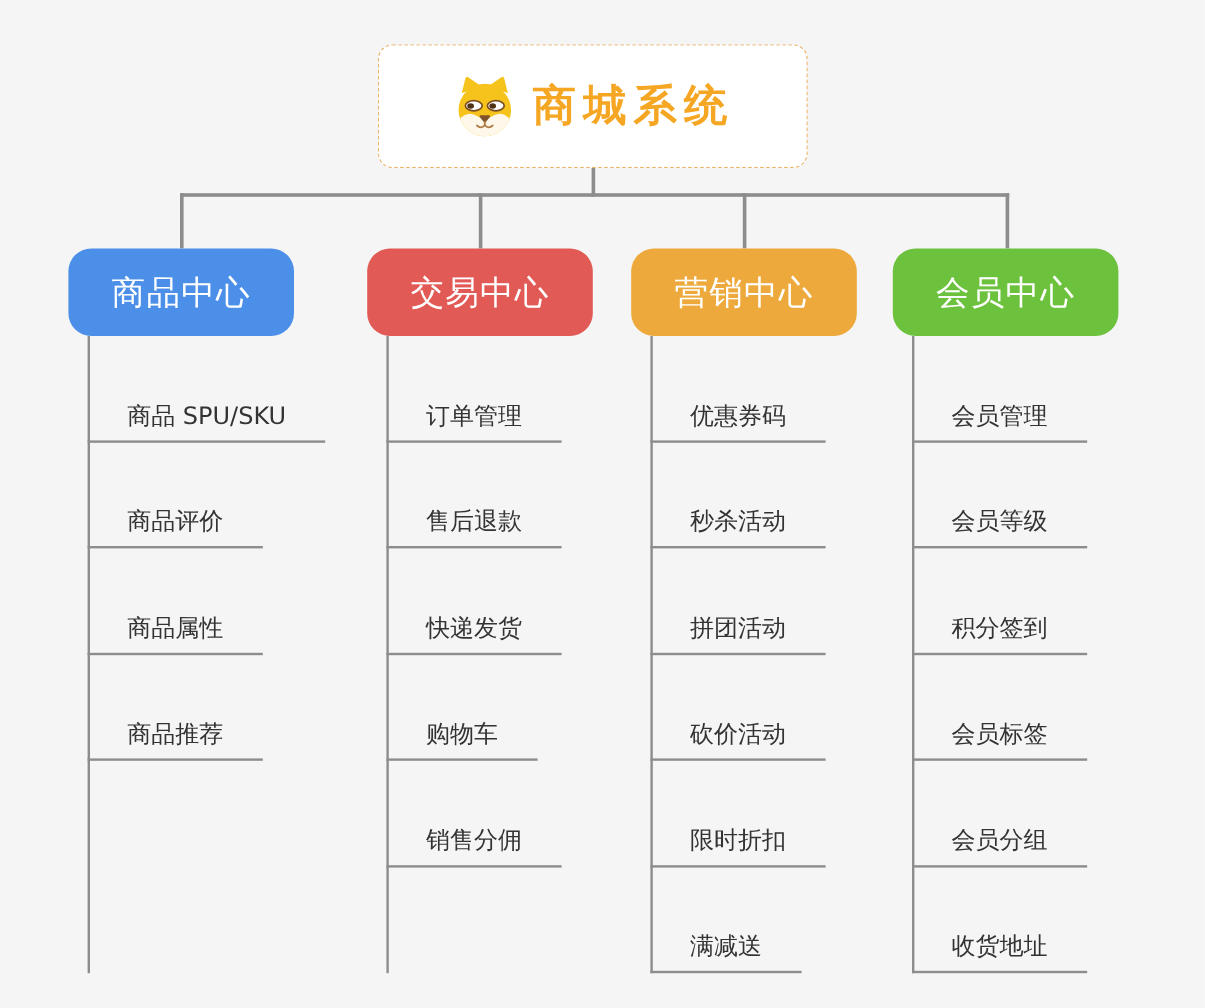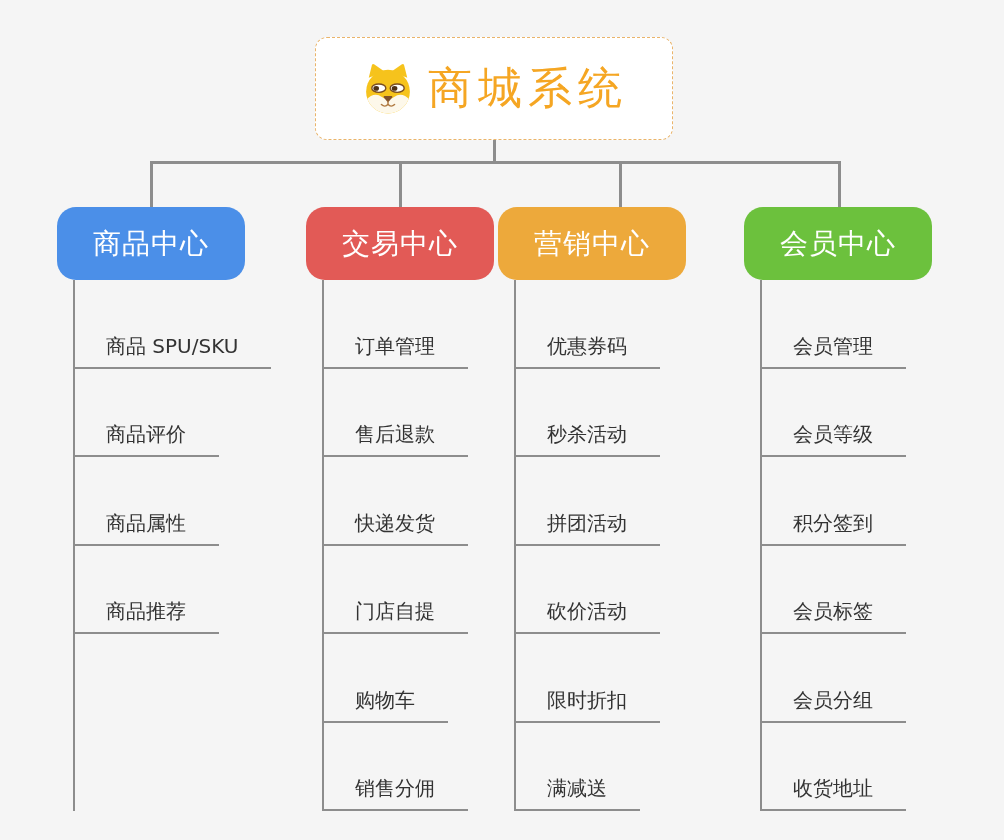--- a/index.html
+++ b/index.html
@@ -13,21 +13,21 @@
   
   .root-node{
     position:absolute;left:315px;top:37px;width:358px;height:103px;
     background:#ffffff;
     border:1px dashed #EAB46A;
     border-radius:12px;
     display:flex;align-items:center;justify-content:center;gap:12px;
     box-sizing:border-box;
   }
   .root-title{
-    font-size:44px;letter-spacing:6px;font-weight:400;white-space:nowrap;
+    font-size:36px;letter-spacing:6px;font-weight:700;white-space:nowrap;
   }
   .dog-icon{width:56px;height:56px;display:block;flex:0 0 auto;}
   
   .conn{position:absolute;background:#8d8d8d;}
   .conn-root-drop{left:493px;top:140px;width:3px;height:24px;}
   .conn-h{left:150px;top:161px;width:691px;height:3px;}
   .conn-drop{top:161px;width:3px;height:46px;}
   
   .branch{position:absolute;top:207px;width:188px;}
   .branch-node{
@@ -110,32 +110,29 @@
       <div class="leaf">
           <span class="leaf-label">订单管理</span>
         </div>
       <div class="leaf">
           <span class="leaf-label">售后退款</span>
         </div>
       <div class="leaf">
           <span class="leaf-label">快递发货</span>
         </div>
       <div class="leaf">
-          <span class="leaf-label">门店自提</span>
-        </div>
-      <div class="leaf">
           <span class="leaf-label">购物车</span>
         </div>
       <div class="leaf">
           <span class="leaf-label">销售分佣</span>
         </div>
     </div>
   </div>
 
-  <div class="branch" style="left:498px">
+  <div class="branch" style="left:526px">
     <div class="branch-node" style="background-color: rgb(237, 169, 59);">营销中心</div>
     <div class="leaves">
       <div class="trunk"></div>
       <div class="leaf">
           <span class="leaf-label">优惠券码</span>
         </div>
       <div class="leaf">
           <span class="leaf-label">秒杀活动</span>
         </div>
       <div class="leaf">

